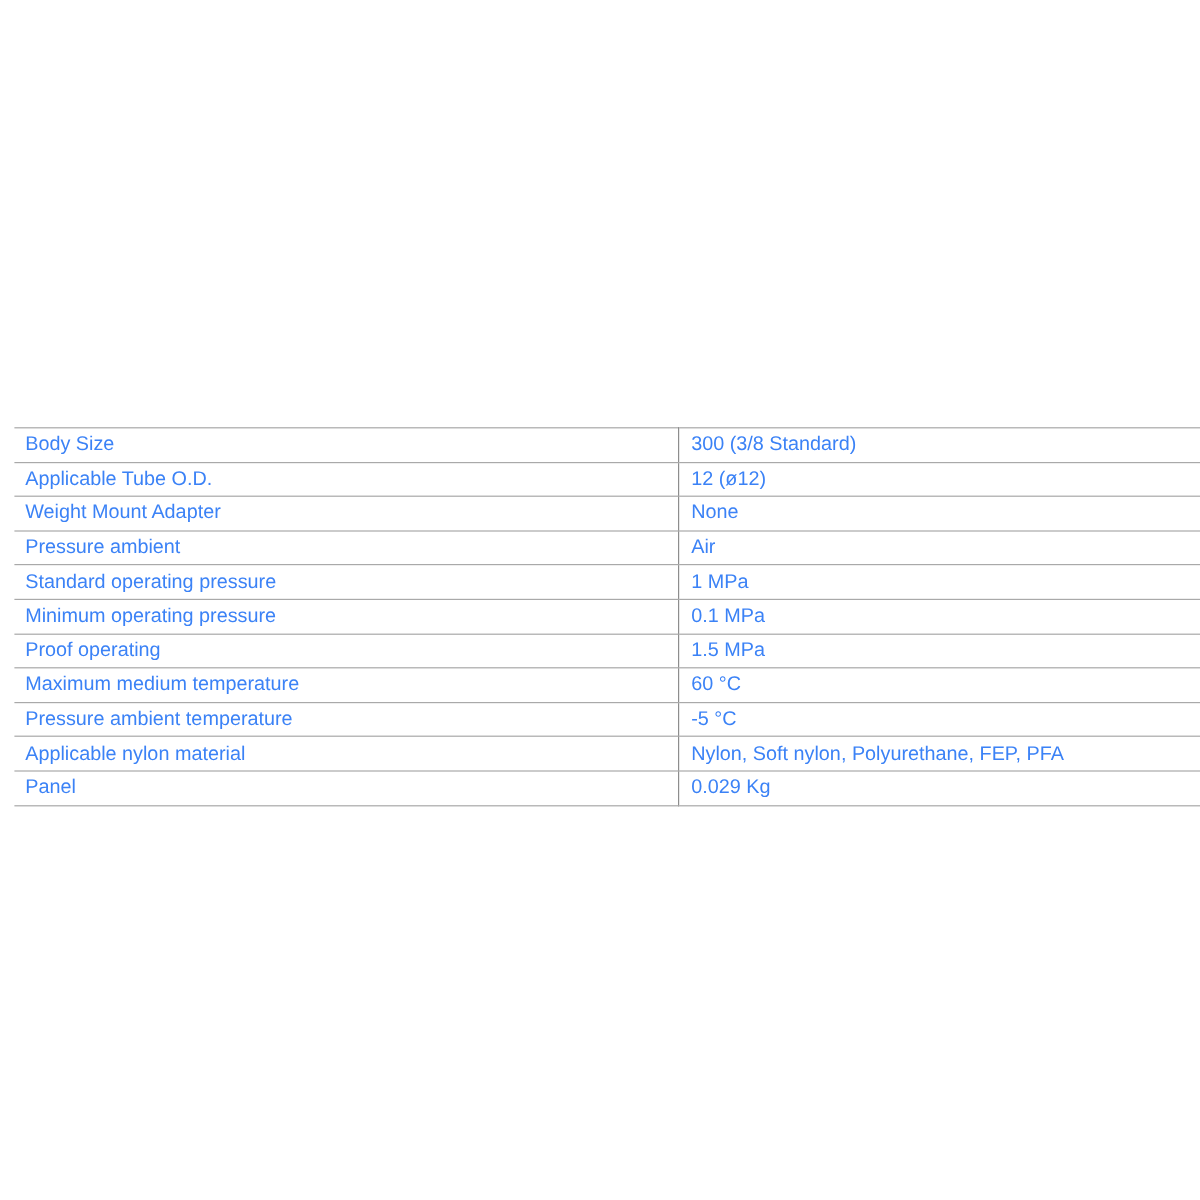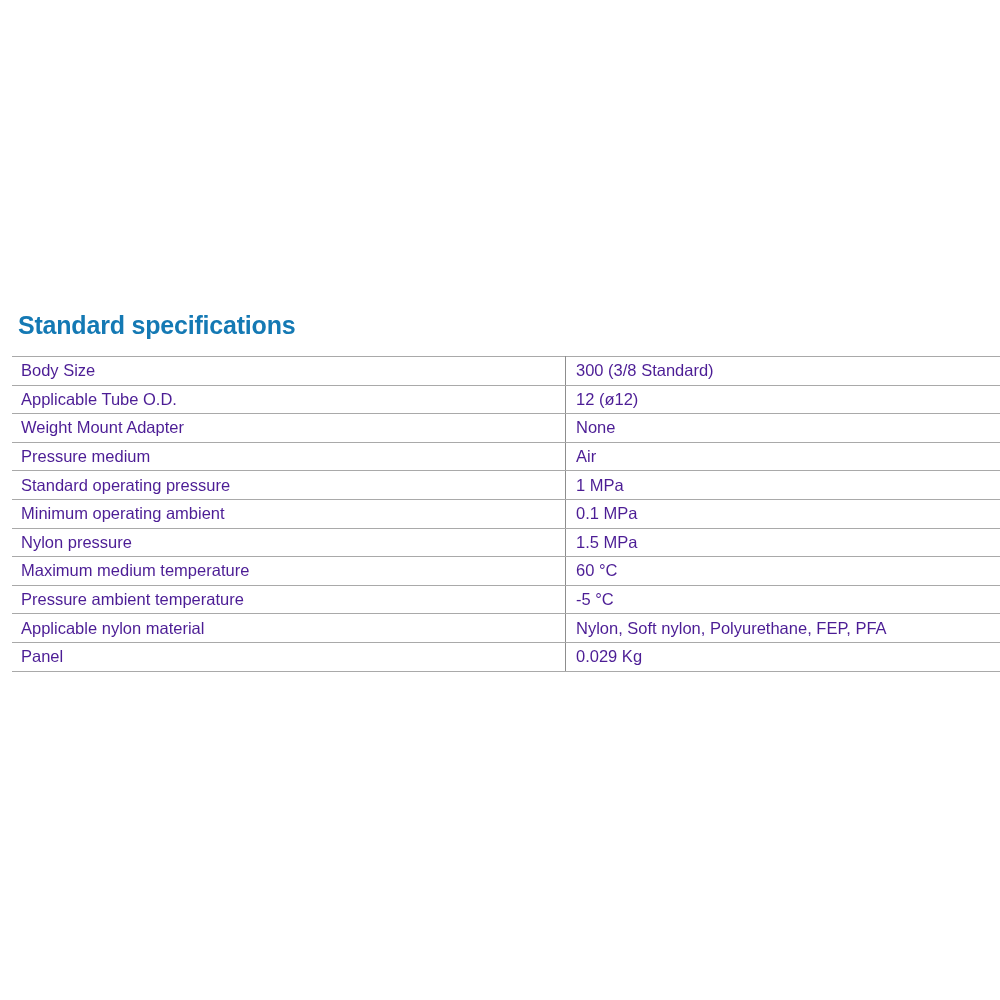--- a/index.html
+++ b/index.html
@@ -51,21 +51,21 @@
 
   table.spec-table tr {
     height: 28.6px;
   }
 
   table.spec-table td {
     border-top: 1px solid #a9a9a9;
     border-bottom: 1px solid #a9a9a9;
     font-size: 16.5px;
     line-height: 19px;
-    color: #4c1d95;
+    color: #3b82f6;
     padding: 0 0 0 9px;
     vertical-align: middle;
     white-space: nowrap;
     overflow: visible;
   }
 
   table.spec-table td.spec-label {
     width: 544px;
     border-right: 1px solid #8d8d8d;
   }
@@ -78,21 +78,20 @@
   
   table.spec-table tr + tr td {
     border-top: none;
   }
 </style>
 </head>
 <body>
 
 <div id="page">
 
-  <div class="section-title">Standard specifications</div>
 
   <div class="spec-table-wrap">
     <table class="spec-table">
       <tbody>
 
         <tr>
           <td class="spec-label">Body Size</td>
           <td class="spec-value">300 (3/8 Standard)</td>
         </tr>
 
@@ -100,36 +99,36 @@
           <td class="spec-label">Applicable Tube O.D.</td>
           <td class="spec-value">12 (ø12)</td>
         </tr>
 
         <tr>
           <td class="spec-label">Weight Mount Adapter</td>
           <td class="spec-value">None</td>
         </tr>
 
         <tr>
-          <td class="spec-label">Pressure medium</td>
+          <td class="spec-label">Pressure ambient</td>
           <td class="spec-value">Air</td>
         </tr>
 
         <tr>
           <td class="spec-label">Standard operating pressure</td>
           <td class="spec-value">1 MPa</td>
         </tr>
 
         <tr>
-          <td class="spec-label">Minimum operating ambient</td>
+          <td class="spec-label">Minimum operating pressure</td>
           <td class="spec-value">0.1 MPa</td>
         </tr>
 
         <tr>
-          <td class="spec-label">Nylon pressure</td>
+          <td class="spec-label">Proof operating</td>
           <td class="spec-value">1.5 MPa</td>
         </tr>
 
         <tr>
           <td class="spec-label">Maximum medium temperature</td>
           <td class="spec-value">60 °C</td>
         </tr>
 
         <tr>
           <td class="spec-label">Pressure ambient temperature</td>

